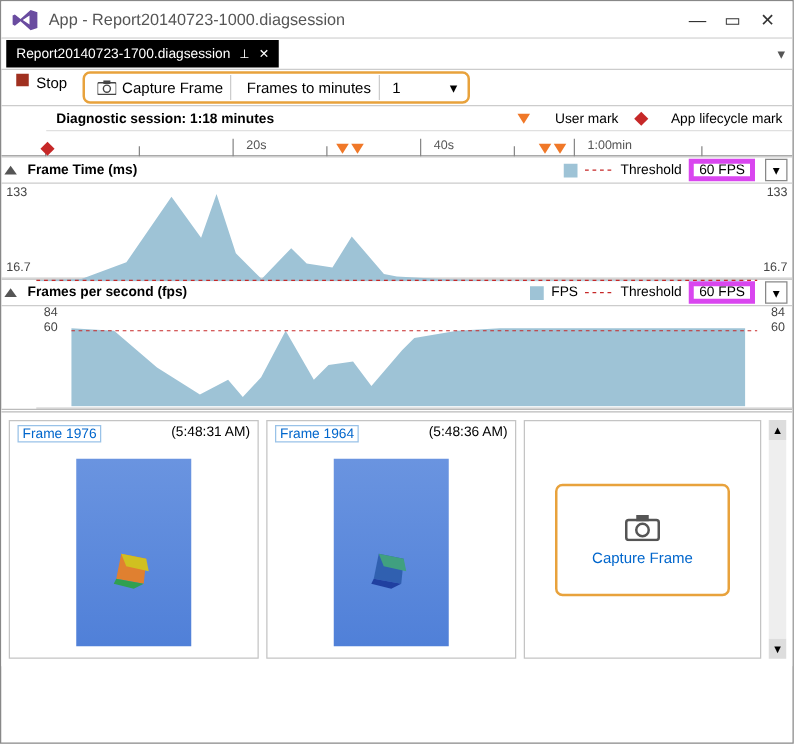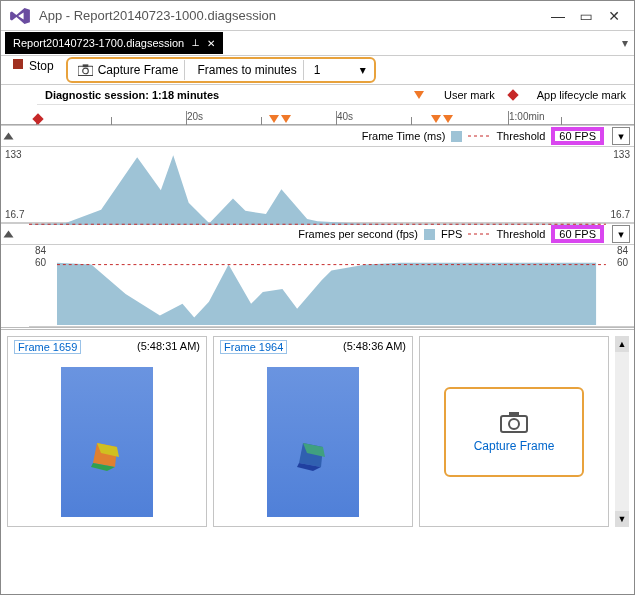--- a/index.html
+++ b/index.html
@@ -31,28 +31,28 @@
 
 .sess-hdr { display: flex; align-items: center; height: 20px; padding: 2px 8px; font-size: 11px; border-bottom: 1px solid #e0e0e0; margin-left: 36px; }
 .sess-hdr b { font-weight: 600; }
 .sess-spacer { flex: 1; }
 .mark-lbl { display: flex; align-items: center; gap: 20px; margin-left: 14px; }
 .tri-down { width: 0; height: 0; border-left: 5px solid transparent; border-right: 5px solid transparent; border-top: 8px solid #f07828; }
 .diamond { width: 8px; height: 8px; background: #c62828; transform: rotate(45deg); }
 
 
 .ruler { height: 20px; position: relative; border-bottom: 1px solid #aaa; }
-.ruler-tick { position: absolute; top: 6px; height: 14px; border-left: 1px solid #888; font-size: 10px; padding-left: 0; color: #555; }
+.ruler-tick { position: absolute; top: 6px; height: 14px; border-left: 1px solid #888; font-size: 10px; padding-left: 10px; color: #555; }
 .ruler-tick.minor { top: 12px; height: 8px; }
 .ruler-mark { position: absolute; top: 10px; }
 
 
 .chart-hdr { display: flex; align-items: center; height: 22px; padding: 0 4px; border-top: 1px solid #ccc; border-bottom: 1px solid #ccc; gap: 6px; font-size: 11px; }
 .collapse-tri { width: 0; height: 0; border-top: 5px solid transparent; border-bottom: 5px solid transparent; border-right: 7px solid #555; transform: rotate(90deg); margin-right: 4px; }
-.chart-hdr-title { font-weight: 400; flex: 1; text-align: right; }
+.chart-hdr-title { font-weight: 700; flex: 1; }
 .legend-sw { width: 11px; height: 11px; }
 .fps-sel { border: 4px solid #d946ef; height: 18px; display: flex; align-items: center; padding: 0 4px; font-size: 11px; }
 .fps-dd { border: 1px solid #888; width: 18px; height: 18px; display: flex; align-items: center; justify-content: center; margin-left: 2px; }
 
 .chart-body { height: 76px; position: relative; border-bottom: 1px solid #ccc; text-align: center; }
 .chart-body.fps { height: 82px; margin-left: 28px; }
 .axis-lbl { position: absolute; font-size: 10px; color: #444; }
 .chart-svg { position: absolute; left: 28px; right: 28px; top: 0; bottom: 0; }
 
 
@@ -133,21 +133,21 @@
   </div>
 </div>
 
 <div class="ruler">
   <div class="ruler-tick minor" style="left:35px"></div>
   <div class="ruler-tick minor" style="left:110px"></div>
   <div class="ruler-tick" style="left:185px"><span>20s</span></div>
   <div class="ruler-tick minor" style="left:260px"></div>
   <div class="ruler-tick" style="left:335px"><span>40s</span></div>
   <div class="ruler-tick minor" style="left:410px"></div>
-  <div class="ruler-tick" style="left:507px"><span>1:00min</span></div>
+  <div class="ruler-tick" style="left:458px"><span>1:00min</span></div>
   <div class="ruler-tick minor" style="left:560px"></div>
   <div class="ruler-mark" style="left:33px">
       <div class="diamond"></div>
     </div>
   <div class="ruler-mark" style="left:268px">
       <div class="tri-down"></div>
     </div>
   <div class="ruler-mark" style="left:280px">
       <div class="tri-down"></div>
     </div>
@@ -204,21 +204,21 @@
   <span class="axis-lbl" style="right:6px;top:12px">60</span>
   <svg class="chart-svg" viewBox="0 0 560 82" preserveAspectRatio="none">
     <polygon fill="#9ec3d6" points="0,18 35,20 70,50 105,72 128,60 140,74 155,58 175,20 198,60 210,48 230,45 245,65 270,36 280,26 315,20 350,18 385,18 420,18 455,18 490,18 525,18 550,18 550,82 0,82"></polygon>
     <line x1="0" y1="20" x2="560" y2="20" class="dashed-line"></line>
   </svg>
 </div>
 
 <div class="bottom">
   <div class="frame-card">
     <div class="frame-card-hd">
-      <span class="frame-link">Frame 1659</span>
+      <span class="frame-link">Frame 1976</span>
       <span>(5:48:31 AM)</span>
     </div>
     <div class="frame-thumb">
       <div class="thumb-box">
         <svg class="thumb-cube" viewBox="0 0 34 34">
           <polygon points="8,4 28,8 26,28 4,24" fill="#e08030"></polygon>
           <polygon points="8,4 28,8 30,18 12,14" fill="#d0c020"></polygon>
           <polygon points="4,24 26,28 18,32 2,28" fill="#30a050"></polygon>
         </svg>
       </div>

